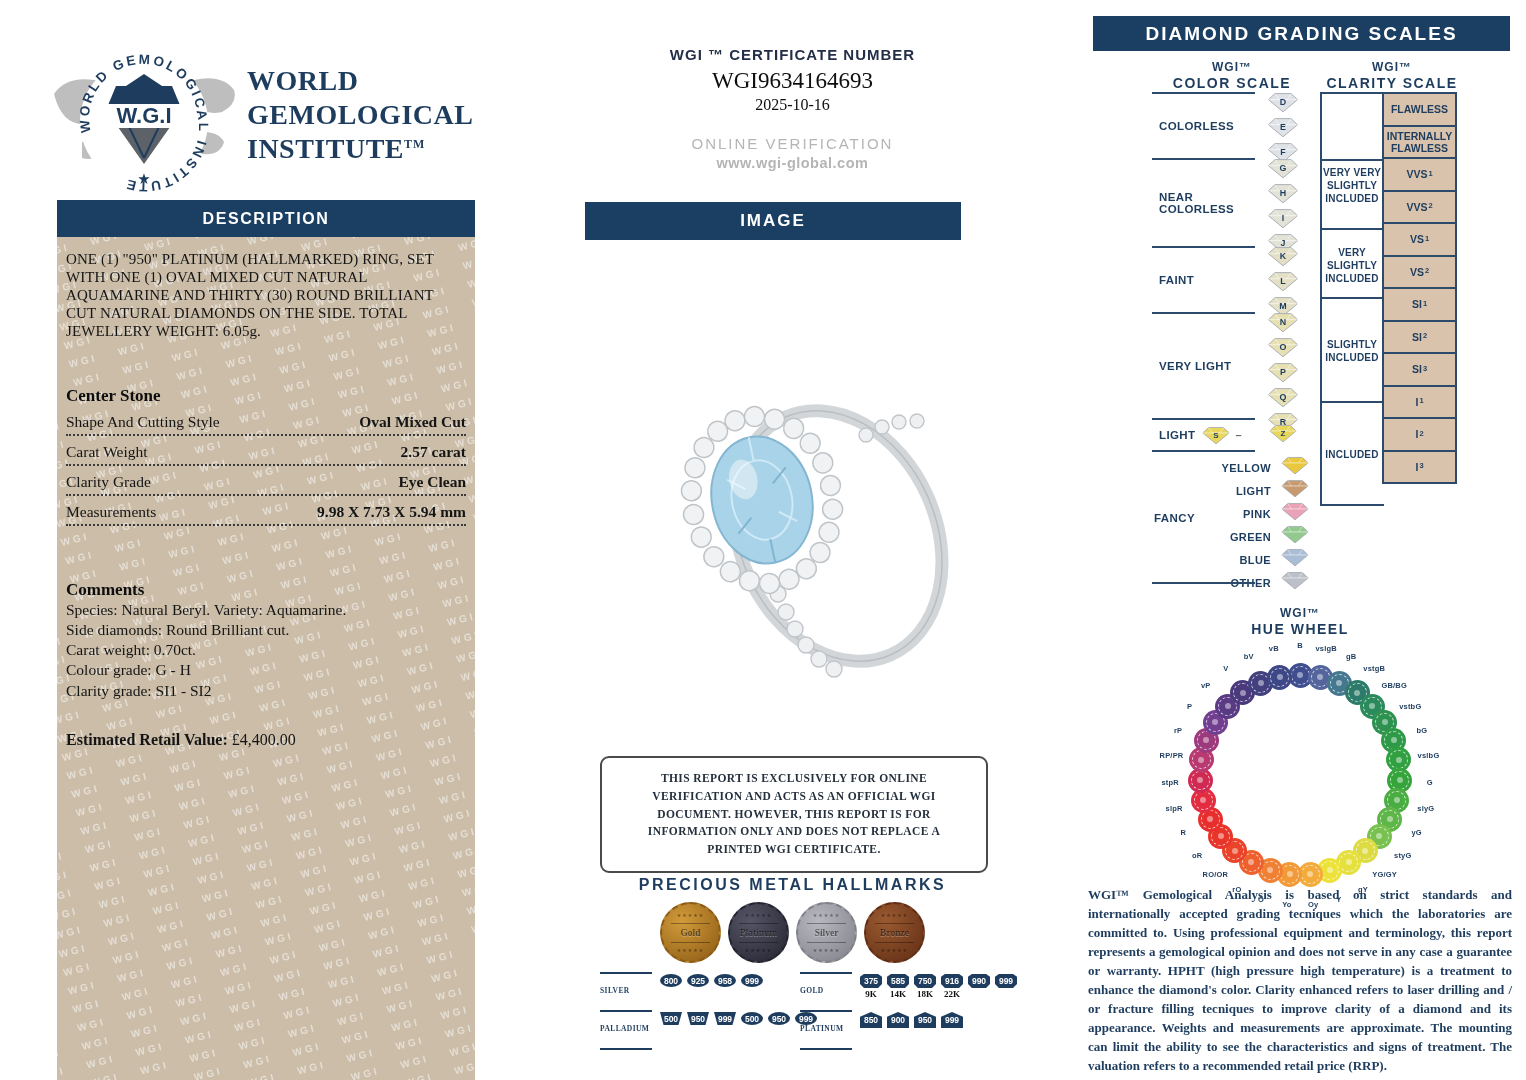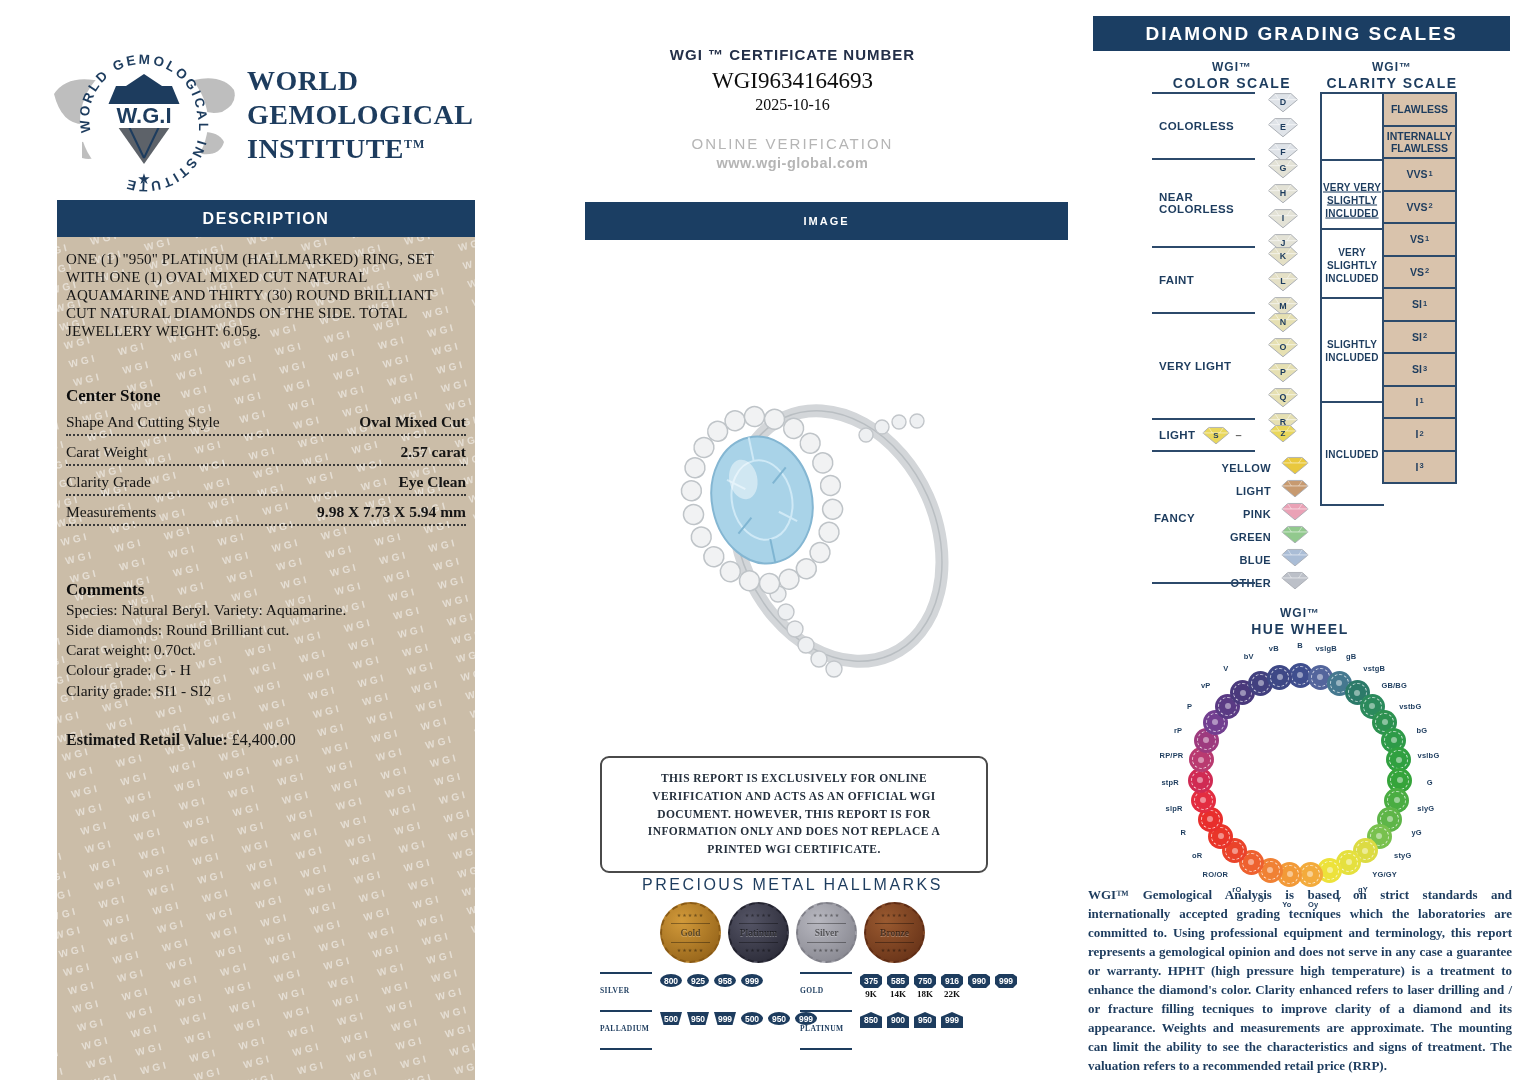--- a/index.html
+++ b/index.html
@@ -30,27 +30,27 @@
   .cm-line{font-size:15.5px;line-height:1.3}
   #retail{margin-top:30px;font-size:16px}
   #retail b{font-weight:bold}
   
   #cert{left:585px;top:46px;width:415px;text-align:center}
   .cert-h{font-weight:bold;font-size:15px;color:#232f48;letter-spacing:1px}
   .cert-no{font-family:"Liberation Serif",serif;font-size:23px;color:#0e0e0e;margin-top:5px}
   .cert-date{font-family:"Liberation Serif",serif;font-size:16px;margin-top:2px;color:#0e0e0e}
   .cert-v1{margin-top:21px;font-weight:normal;font-size:15px;color:#b5b5b5;letter-spacing:2px}
   .cert-v2{margin-top:3px;font-weight:bold;font-size:14.5px;color:#b5b5b5;letter-spacing:.5px;cursor:pointer}
-  #image-bar{left:585px;top:202px;width:483px;height:38px;font-size:11px;letter-spacing:2px}
+  #image-bar{left:585px;top:202px;width:376px;height:38px;font-size:17px;letter-spacing:2px}
   #ring{left:630px;top:368px;width:340px;height:320px}
   #notice{left:600px;top:756px;width:388px;border:2px solid #4a4a4a;border-radius:9px;background:#fff;
      padding:12px 18px;box-sizing:border-box}
   .notice-text{font-family:"Liberation Serif",serif;font-weight:bold;font-size:11.5px;line-height:1.55;
      color:#25303d;text-align:center;letter-spacing:.4px}
-  #hm-title{left:585px;top:876px;width:415px;text-align:center;font-weight:normal;font-size:16px;
+  #hm-title{left:585px;top:876px;width:415px;text-align:center;font-weight:bold;font-size:16px;
      color:#1d3c5e;letter-spacing:2.5px}
   #seals{left:585px;top:902px;width:415px;display:flex;justify-content:center;gap:7px}
   .seal{position:relative;width:57px;height:57px;border-radius:50%}
   .seal-label{position:absolute;top:50%;left:50%;transform:translate(-50%,-55%);
      font-family:"Liberation Serif",serif;font-weight:bold;font-size:9.5px;color:rgba(0,0,0,.55);
      text-shadow:0 1px 0 rgba(255,255,255,.28)}
   .seal-line{position:absolute;left:16%;width:68%;border-top:1px solid rgba(0,0,0,.35)}
   .sl1{top:33%}.sl2{top:67%}
   .seal-stars{position:absolute;left:50%;transform:translateX(-50%);font-size:5px;
      color:rgba(0,0,0,.4);letter-spacing:1px}
@@ -602,21 +602,21 @@
               <line x1="10" y1="2" x2="15" y2="9.5" stroke="rgba(255,255,255,.6)"></line>
               <line x1="30" y1="2" x2="25" y2="9.5" stroke="rgba(255,255,255,.6)"></line>
               <text x="20" y="16.5" text-anchor="middle" font-family="Liberation Sans, sans-serif" font-size="11" font-weight="bold" fill="#1d3c5e"></text>
             </svg></span>
         </div>
       </div>
     </div>
   </div>
 <div class="abs" id="clarity-scale">
     <div class="cl-labels">
-      <div class="cl-glabel" style="top: 108px; text-decoration: underline;">VERY VERY SLIGHTLY INCLUDED</div>
+      <div class="cl-glabel" style="top: 93px;">VERY VERY SLIGHTLY INCLUDED</div>
       <div class="cl-glabel" style="top: 172.5px;">VERY SLIGHTLY INCLUDED</div>
       <div class="cl-glabel" style="top: 258.75px;">SLIGHTLY INCLUDED</div>
       <div class="cl-glabel" style="top: 362.25px;">INCLUDED</div>
       <div class="cl-line" style="top: 0px;"></div>
       <div class="cl-line" style="top: 67px;"></div>
       <div class="cl-line" style="top: 136px;"></div>
       <div class="cl-line" style="top: 205px;"></div>
       <div class="cl-line" style="top: 308.5px;"></div>
       <div class="cl-line" style="top: 412px;"></div>
     </div>

